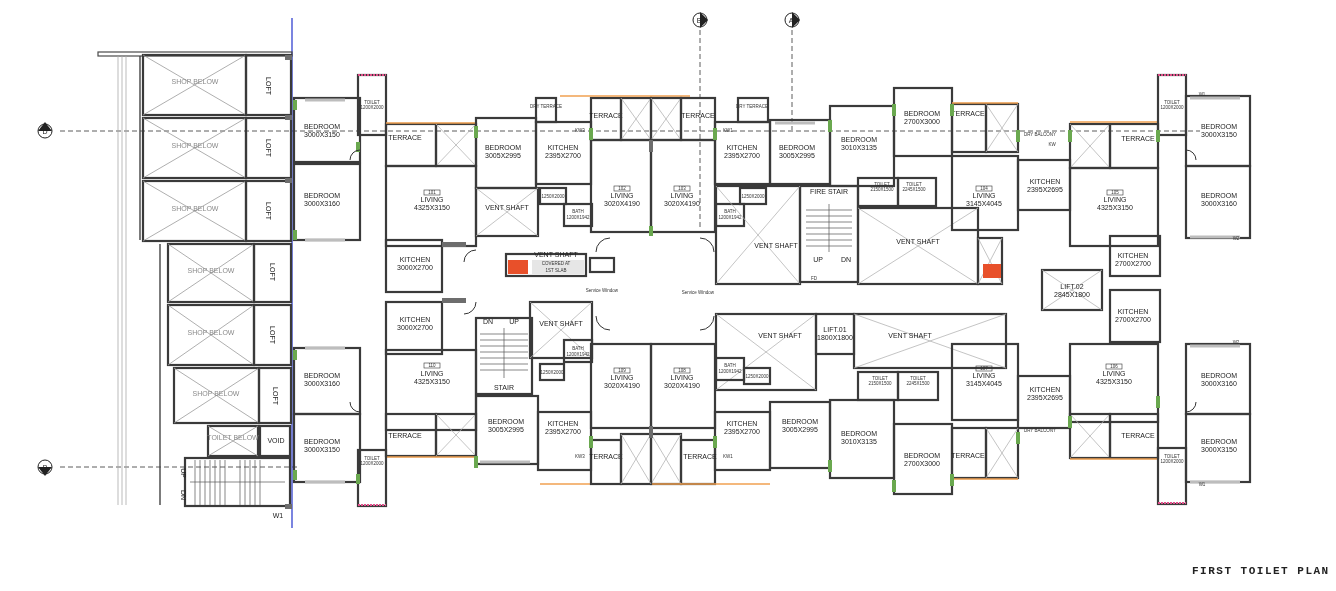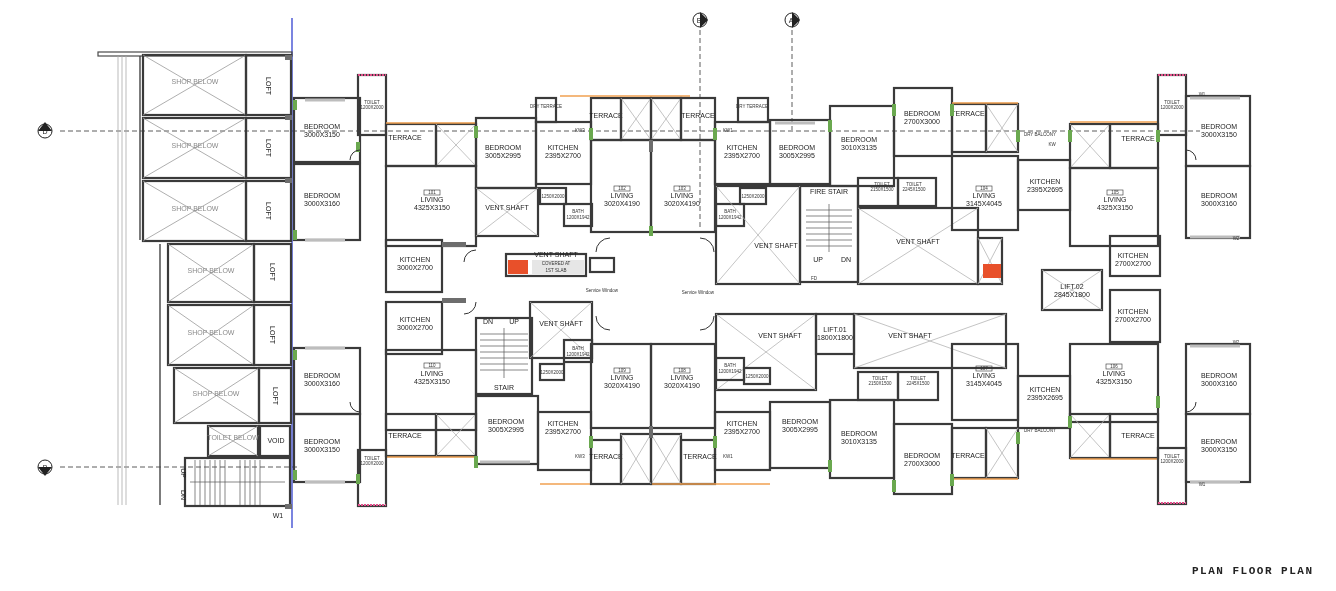--- a/index.html
+++ b/index.html
@@ -558,13 +558,13 @@
     <path class="door" d="M476,302 A12,12 0 0 1 464,314"></path>
     <path class="door" d="M1186,150 A10,10 0 0 1 1196,160"></path>
     <path class="door" d="M1186,412 A10,10 0 0 0 1196,402"></path>
     <path class="door" d="M610,238 A14,14 0 0 0 596,252"></path>
     <path class="door" d="M700,238 A14,14 0 0 1 714,252"></path>
     <path class="door" d="M610,330 A14,14 0 0 1 596,316"></path>
     <path class="door" d="M700,330 A14,14 0 0 0 714,316"></path>
   </g>
 </svg>
 
-<div class="title">PLAN FLOOR PLAN</div>
+<div class="title">FIRST TOILET PLAN</div>
 
 </body></html>

